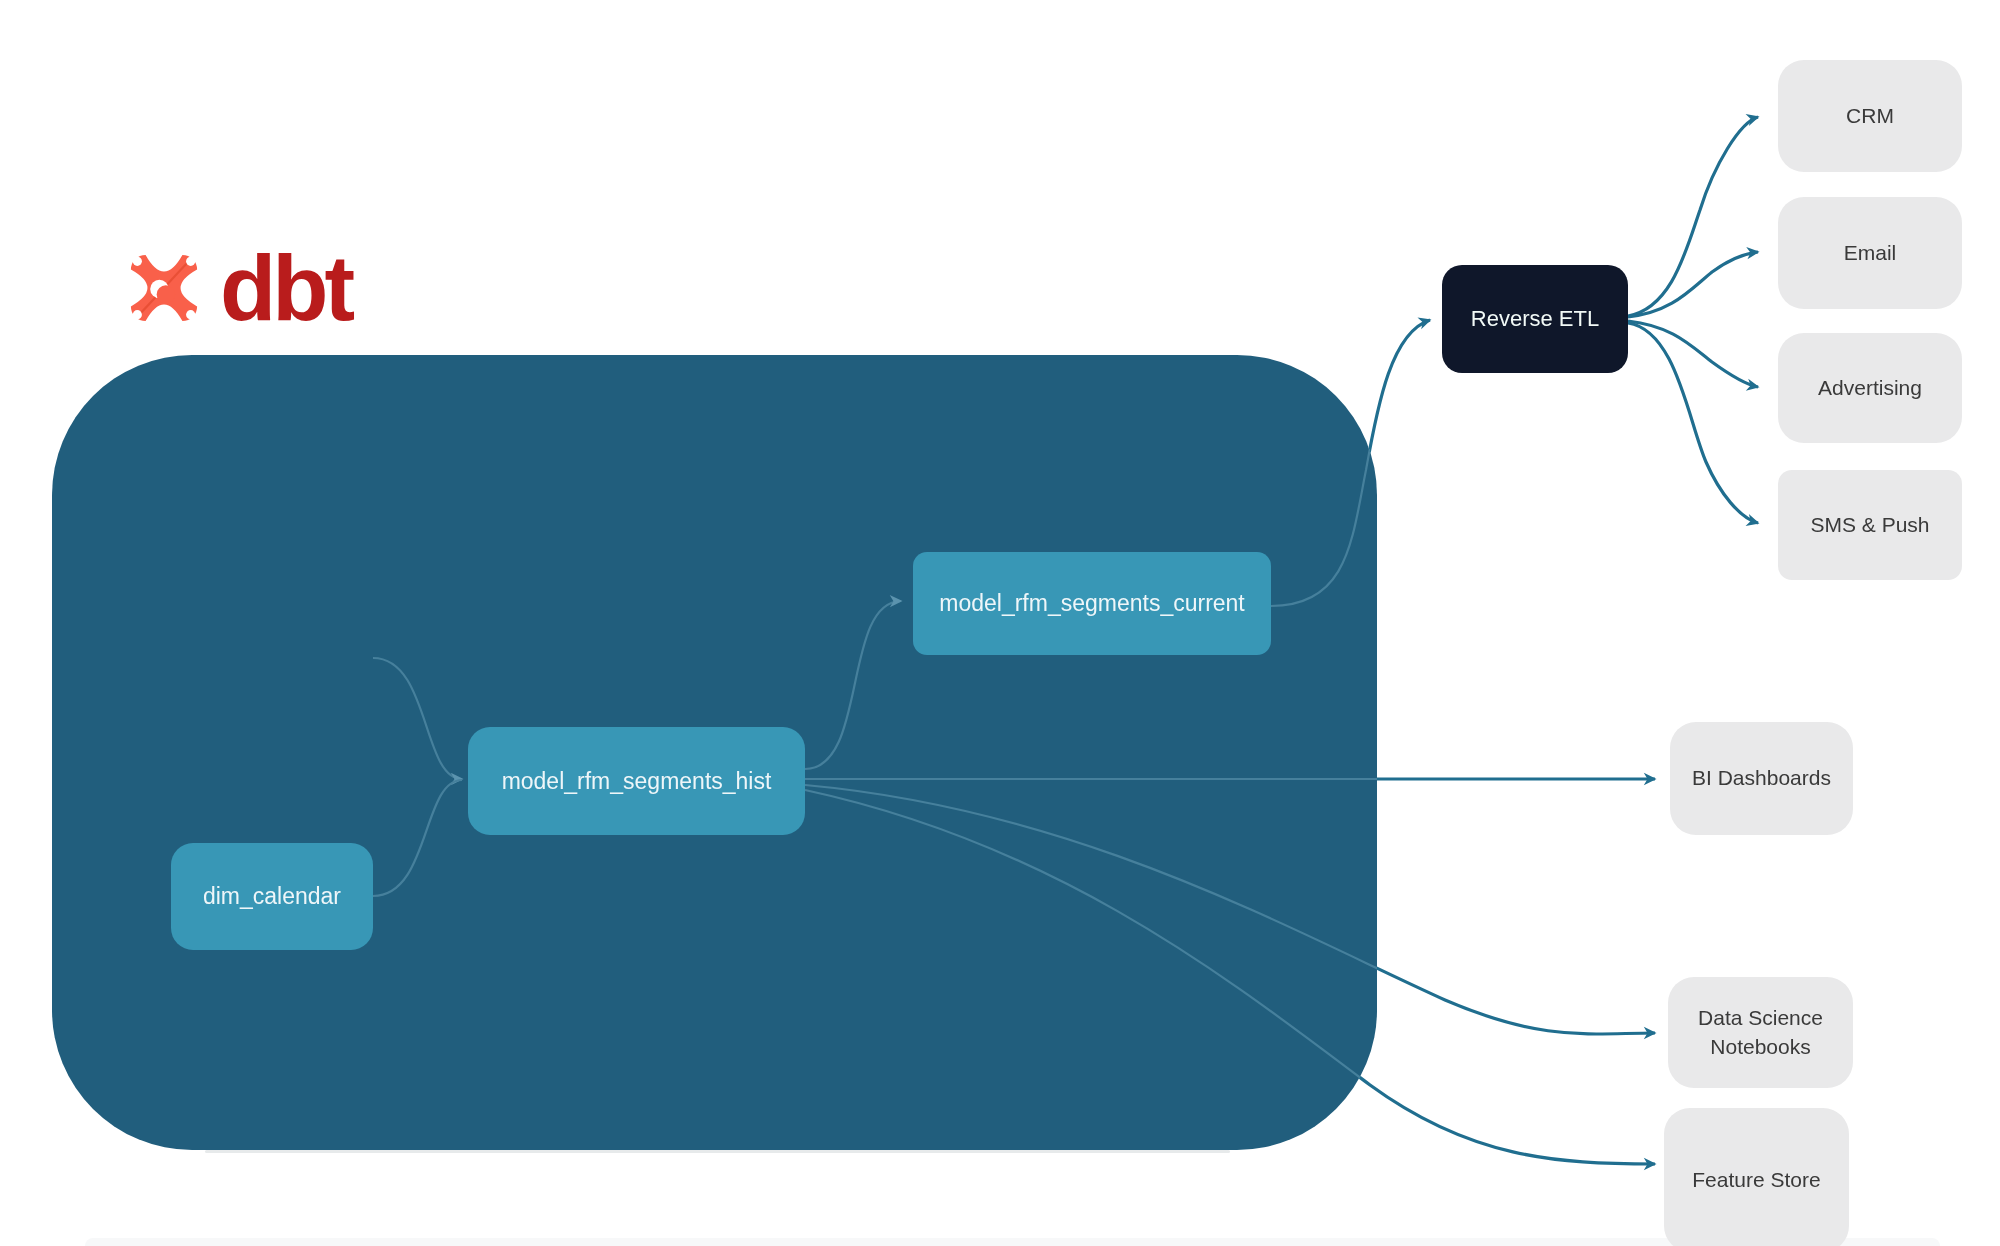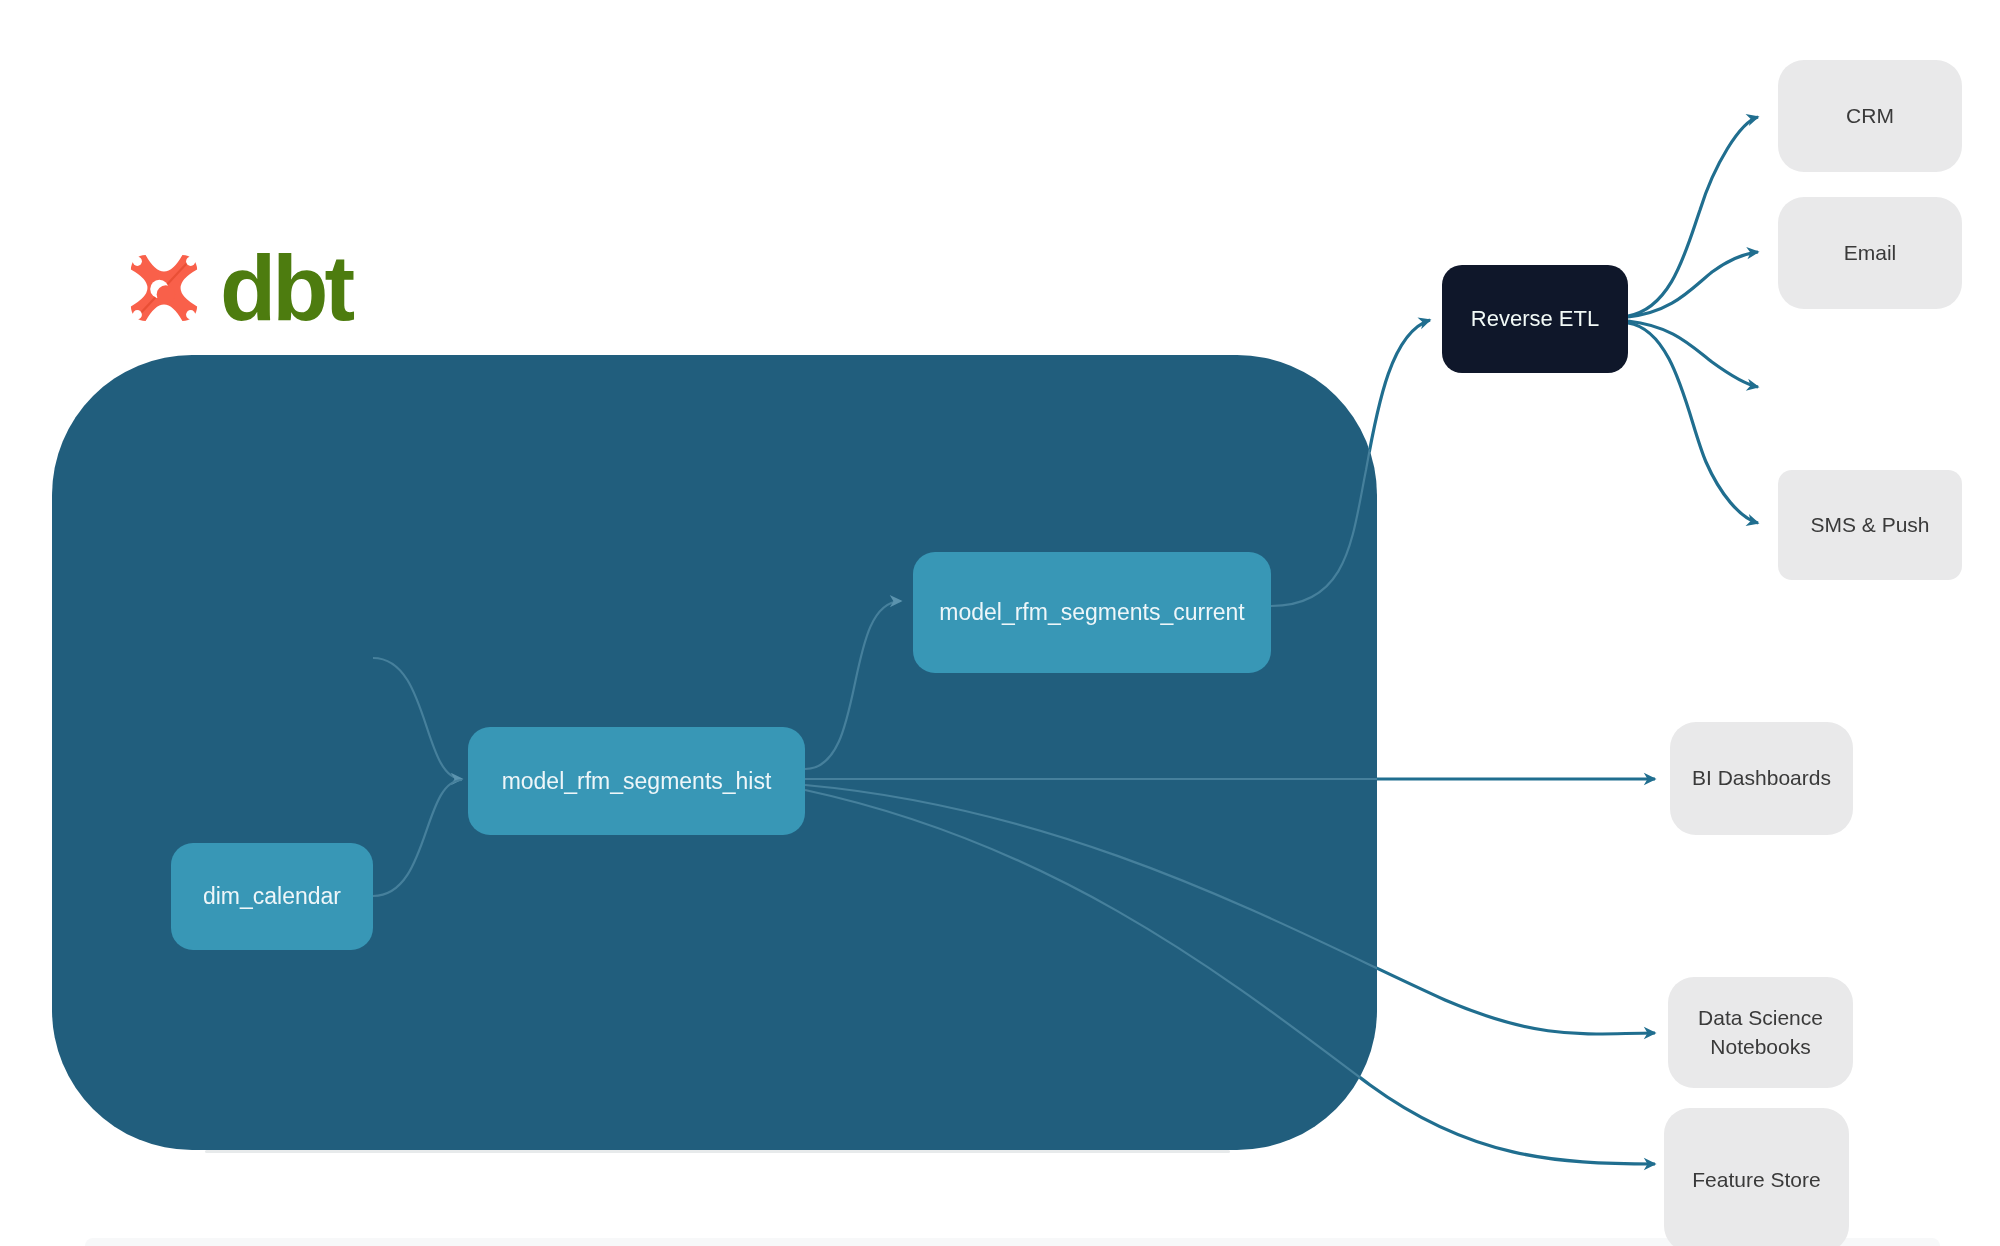--- a/index.html
+++ b/index.html
@@ -2,21 +2,21 @@
 <html><head>
 <meta charset="utf-8">
 <style>
   html,body{margin:0;padding:0;background:#ffffff;}
   .canvas{
     position:relative;width:2000px;height:1246px;background:#ffffff;overflow:hidden;
     font-family:"Liberation Sans",sans-serif;
   }
   
   .logo{position:absolute;left:118px;top:242px;display:flex;align-items:center;gap:10px;}
-  .logo-text{font-size:92px;font-weight:800;color:#4d7c0f;letter-spacing:-4px;line-height:1;}
+  .logo-text{font-size:92px;font-weight:800;color:#b91c1c;letter-spacing:-4px;line-height:1;}
   
   .dbt-container{
     position:absolute;left:52px;top:355px;width:1325px;height:795px;
     background:#215e7d;border-radius:140px;
   }
   .container-shadow{
     position:absolute;left:205px;top:1150px;width:1025px;height:3px;
     background:#e7eaeb;border-radius:2px;
   }
   .bottom-strip{
@@ -27,21 +27,21 @@
   .node{
     position:absolute;display:flex;align-items:center;justify-content:center;
     text-align:center;box-sizing:border-box;
   }
   .node-model{background:#3897b6;border-radius:22px;color:#eef6f9;font-size:23px;}
   .node-green{background:#0f172a;border-radius:20px;color:#f2faf7;font-size:22px;}
   .node-gray{background:#e9e9ea;border-radius:26px;color:#3a3a3a;font-size:21px;line-height:1.35;padding:6px 16px;}
   .n-fact{left:171px;top:605px;width:202px;height:106px;}
   .n-dim{left:171px;top:843px;width:202px;height:107px;}
   .n-hist{left:468px;top:727px;width:337px;height:108px;}
-  .n-current{left:913px;top:552px;width:358px;height:121px;}
+  .n-current{left:913px;top:552px;width:358px;height:103px;border-radius:14px;}
   .n-retl{left:1442px;top:265px;width:186px;height:108px;}
   .n-crm{left:1778px;top:60px;width:184px;height:112px;}
   .n-email{left:1778px;top:197px;width:184px;height:112px;}
   .n-adv{left:1778px;top:333px;width:184px;height:110px;}
   .n-sms{left:1778px;top:470px;width:184px;height:110px;border-radius:14px;}
   .n-bi{left:1670px;top:722px;width:183px;height:113px;}
   .n-ds{left:1668px;top:977px;width:185px;height:111px;}
   .n-fs{left:1664px;top:1108px;width:185px;height:144px;}
   .edges{position:absolute;left:0;top:0;pointer-events:none;}
 </style>
@@ -120,20 +120,23 @@
   <div class="node node-green n-retl">
     <span>Reverse ETL</span>
   </div>
 
   <div class="node node-gray n-crm">
     <span>CRM</span>
   </div>
   <div class="node node-gray n-email">
     <span>Email</span>
   </div>
+  <div class="node node-gray n-adv">
+    <span>Advertising</span>
+  </div>
   <div class="node node-gray n-sms">
     <span>SMS &amp; Push</span>
   </div>
 
   <div class="node node-gray n-bi">
     <span>BI Dashboards</span>
   </div>
   <div class="node node-gray n-ds">
     <span>Data Science Notebooks</span>
   </div>

